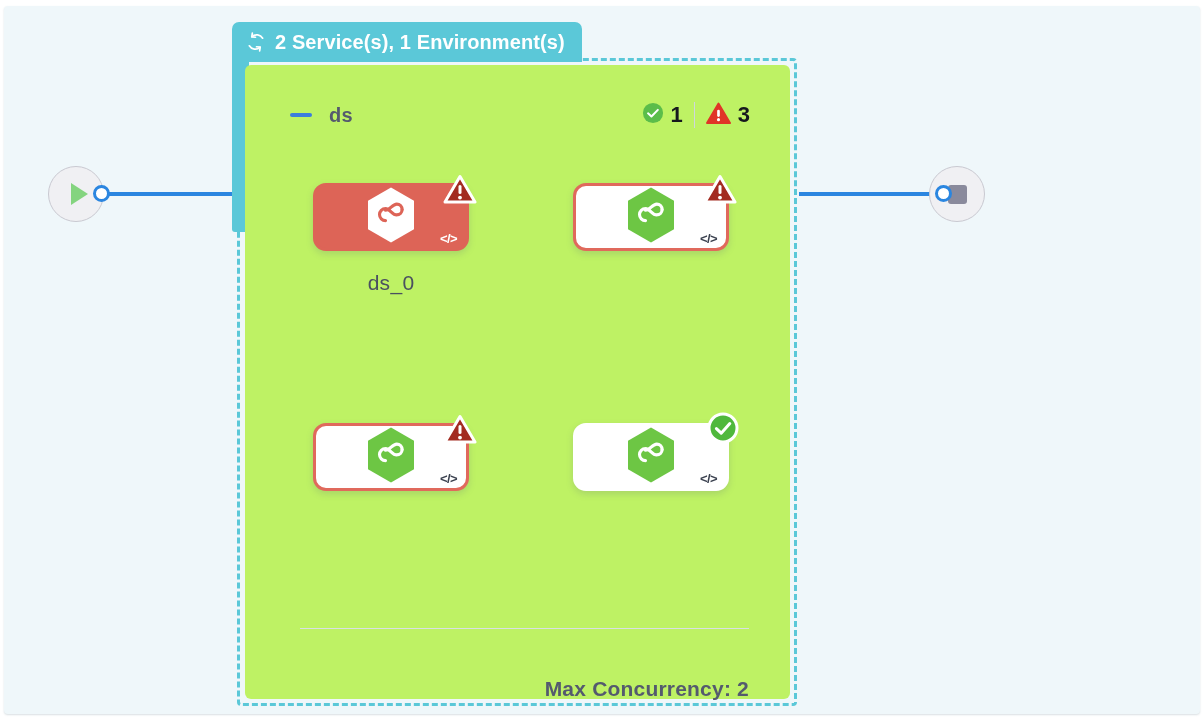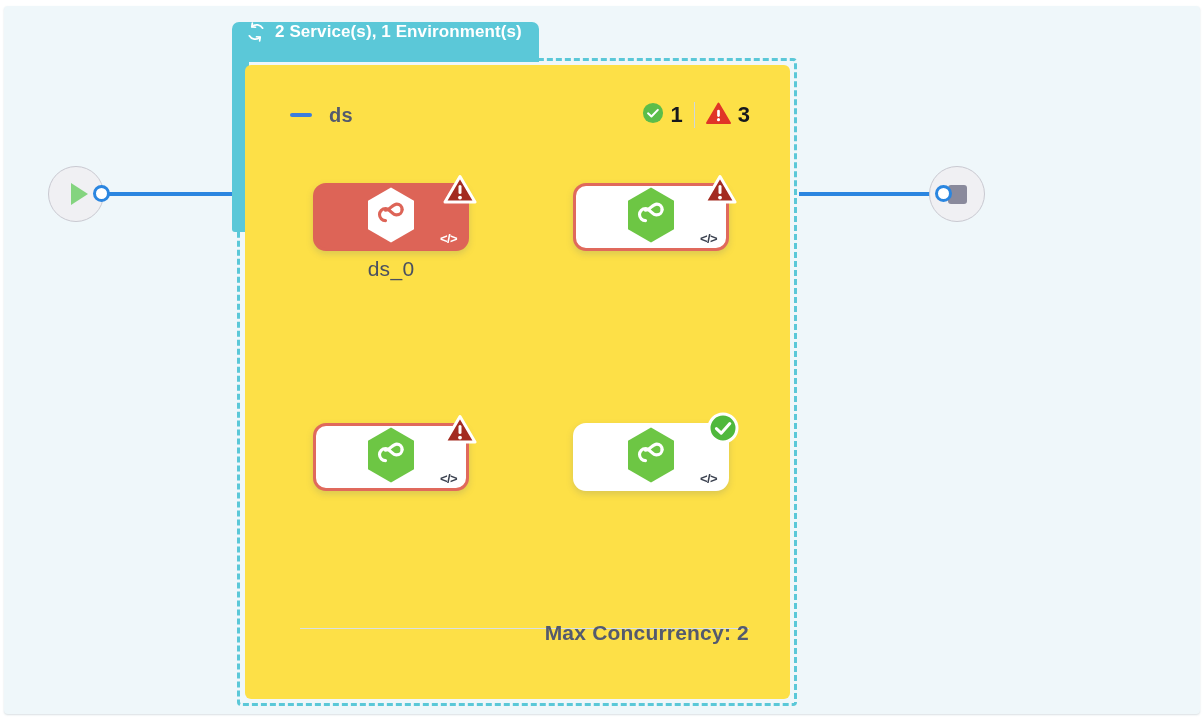--- a/index.html
+++ b/index.html
@@ -104,38 +104,38 @@
   
   #group-tab {
     position: absolute;
     left: 228px;
     top: 16px;
     height: 40px;
     padding: 0 17px 0 14px;
     background: #5bc8d8;
     border-radius: 7px 7px 0 0;
     display: flex;
-    align-items: flex-start;
+    align-items: center;
     gap: 9px;
     color: #ffffff;
-    font-size: 17px;
+    font-size: 20px;
     font-weight: 700;
     letter-spacing: 0.1px;
     white-space: nowrap;
   }
   #group-tab svg { display: block; }
 
   
   #inner-panel {
     position: absolute;
     left: 241px;
     top: 59px;
     width: 545px;
     height: 634px;
-    background: #fde047;
+    background: #bef264;
     border-radius: 6px;
   }
 
   
   #panel-header {
     position: absolute;
     left: 45px;
     top: 33px;
     width: 460px;
     height: 34px;
@@ -221,41 +221,41 @@
   .svc-card.outlined-error .code-glyph,
   .svc-card.plain .code-glyph { color: #3c4250; }
 
   .badge {
     position: absolute;
     top: -12px;
     right: -11px;
   }
 
   .svc-label {
-    margin-top: 6px;
+    margin-top: 20px;
     text-align: center;
     font-size: 21px;
     font-weight: 400;
     color: #4a5060;
     letter-spacing: 0.3px;
   }
 
   
   #panel-divider {
     position: absolute;
     left: 55px;
     top: 563px;
     width: 449px;
     height: 1px;
     background: #d8e0e5;
   }
   #max-concurrency {
     position: absolute;
     left: 55px;
-    top: 556px;
+    top: 612px;
     width: 449px;
     text-align: right;
     font-size: 21px;
     font-weight: 700;
     color: #545a6e;
     letter-spacing: 0.2px;
   }
 </style>
 </head>
 <body>

